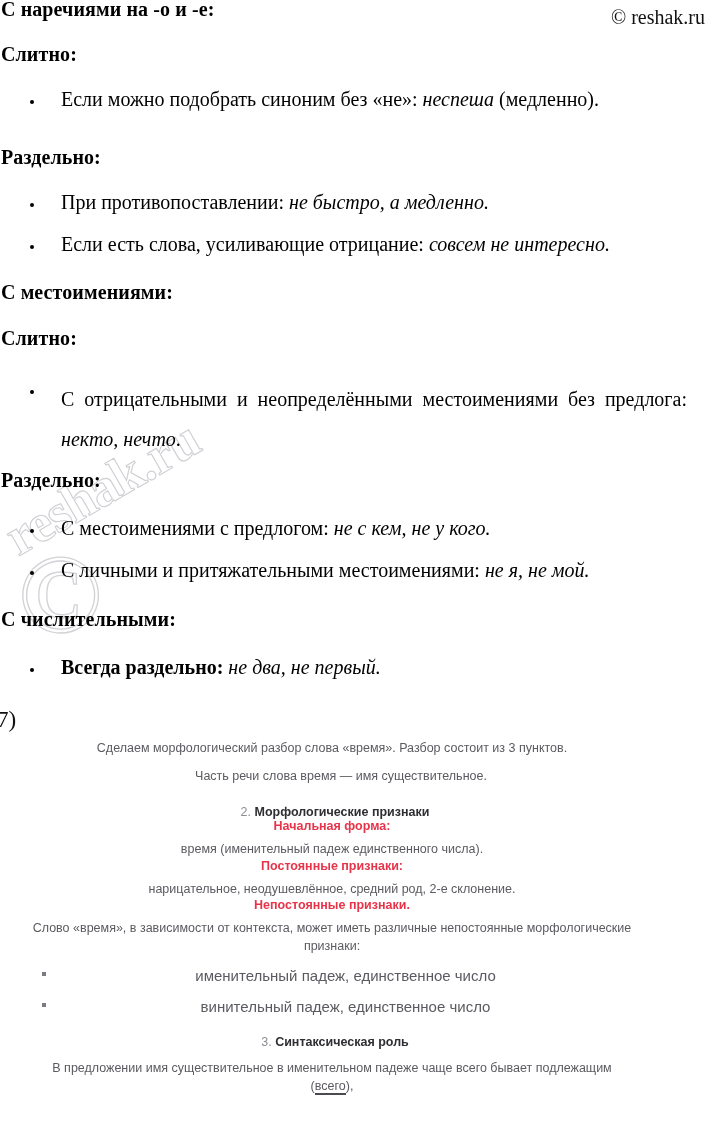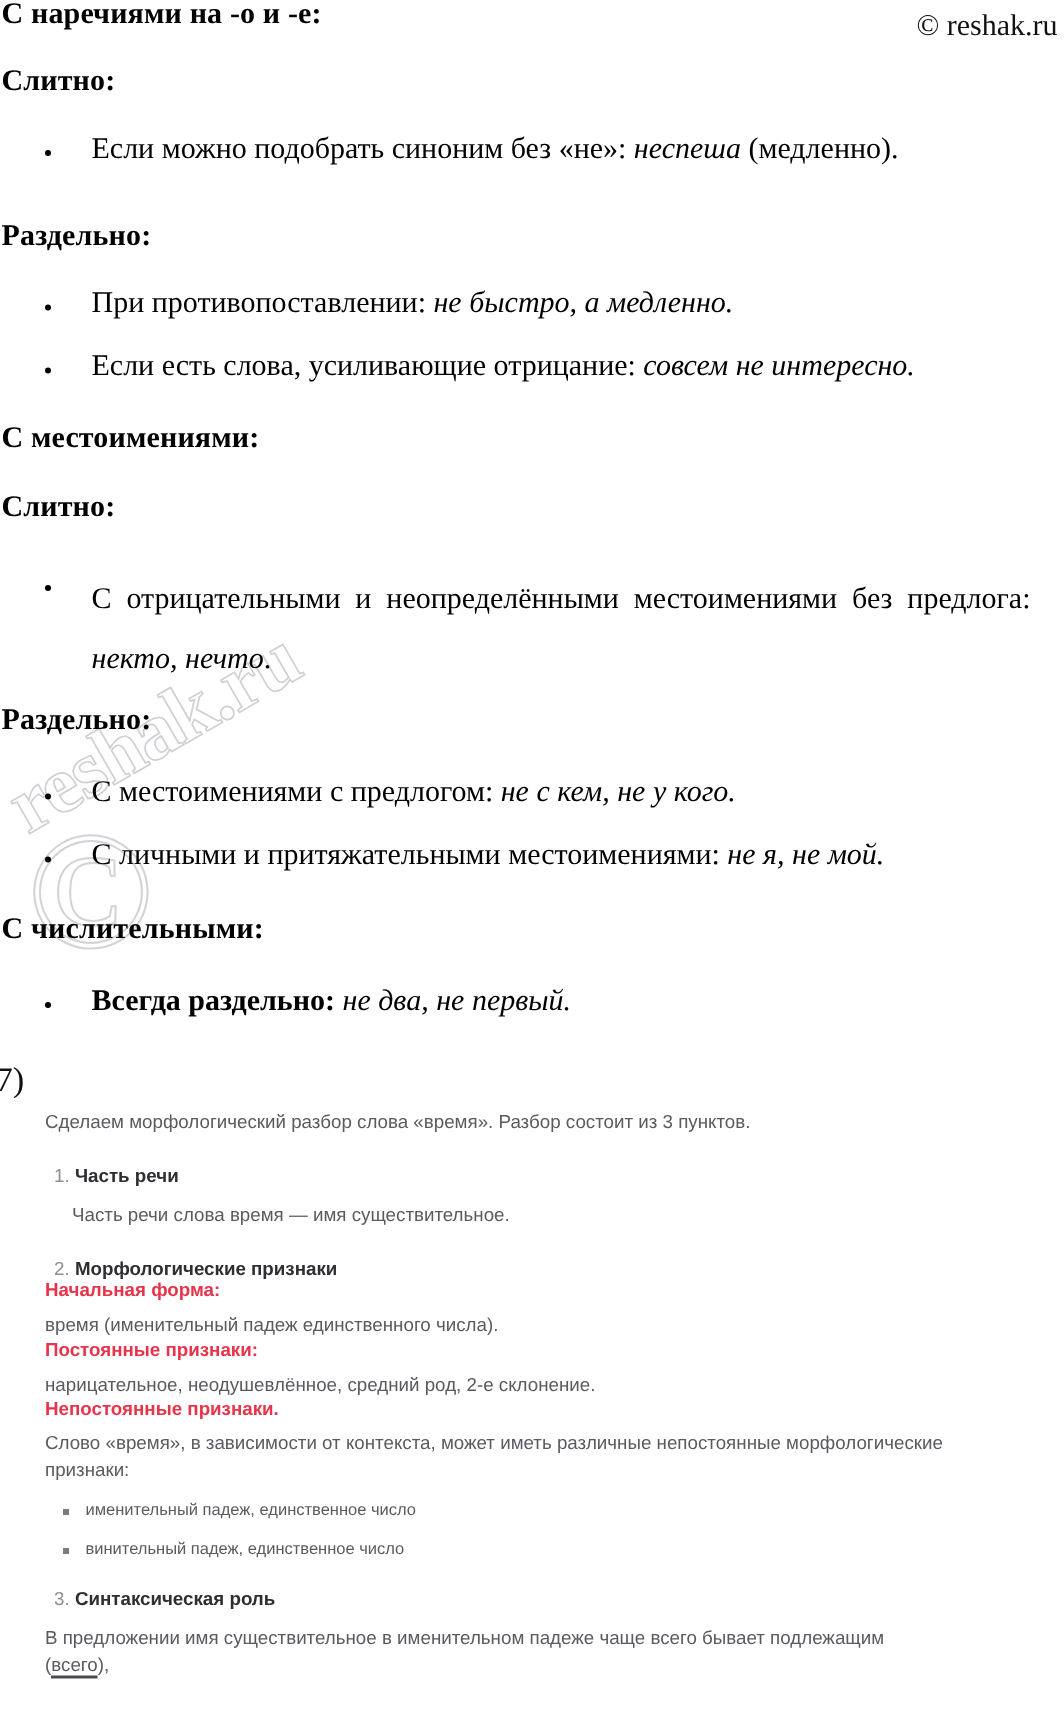--- a/index.html
+++ b/index.html
@@ -134,20 +134,21 @@
   }
 
   
   .sans-block {
     position: absolute;
     left: 0;
     top: 740px;
     width: 634px;
     font-family: "Liberation Sans", "DejaVu Sans", sans-serif;
     z-index: 10;
+    text-align: center;
   }
   .sans-intro {
     font-size: 12.5px;
     color: #5a5a60;
     padding: 0 0 0 30px;
     line-height: 1.35;
   }
   .sans-section {
     font-size: 12.5px;
     padding-left: 36px;
@@ -182,21 +183,21 @@
     margin-top: 8px;
     line-height: 1.4;
   }
   .sq-list {
     list-style: none;
     margin: 12px 0 0 0;
     padding: 0;
   }
   .sq-li {
     position: relative;
-    font-size: 11px;
+    font-size: 15px;
     color: #5a5a60;
     padding-left: 57px;
     margin-bottom: 14px;
   }
   .sq-li::before {
     content: "";
     position: absolute;
     left: 42px;
     top: 5px;
     width: 4px;
@@ -266,24 +267,20 @@
       <li class="s-li"><b class="lead">Всегда раздельно: </b><i class="ex">не два, не первый.</i></li>
     </ul>
   </div>
 
   <div class="item-number">7)</div>
 
   <div class="sans-block">
 
     <div class="sans-intro">Сделаем морфологический разбор слова «время». Разбор состоит из 3 пунктов.</div>
 
-    <div class="sans-section">
-      <span class="num">1.</span>
-      <span class="stitle">Часть речи</span>
-    </div>
     <div class="sans-para">Часть речи слова время — имя существительное.</div>
 
     <div class="sans-section">
       <span class="num">2.</span>
       <span class="stitle">Морфологические признаки</span>
     </div>
 
     <div class="red-head">Начальная форма:</div>
     <div class="red-sub">время (именительный падеж единственного числа).</div>
 

